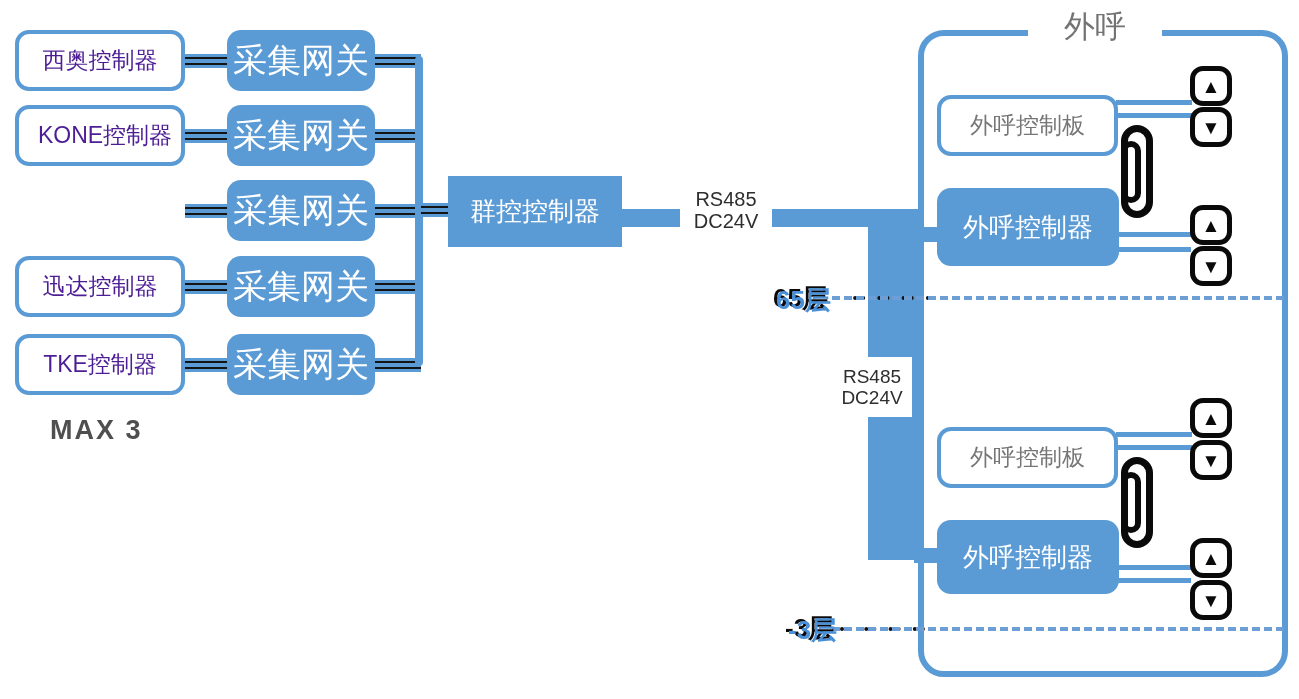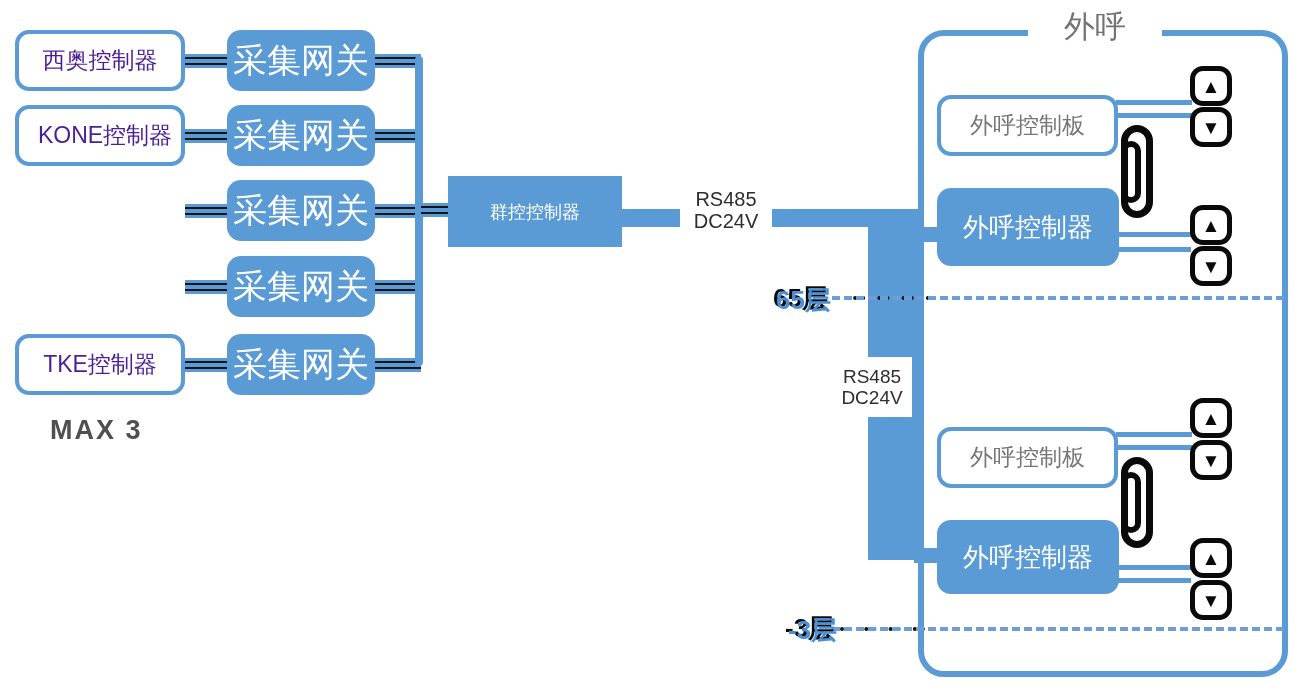--- a/index.html
+++ b/index.html
@@ -11,21 +11,21 @@
   .node-white {
     background:#fff; border:4px solid #5B9BD5; border-radius:14px;
     display:flex; align-items:center; justify-content:center;
     color:#4c1d95; font-size:23px; white-space:nowrap;
   }
   .node-blue {
     background:#5B9BD5; border-radius:14px;
     display:flex; align-items:center; justify-content:center;
     color:#ffffff; font-size:34px; white-space:nowrap;
   }
-  .node-blue-square { border-radius:0; font-size:18px; }
+  .node-blue-square { border-radius:0; font-size:26px; }
   .cable { background:#5B9BD5; height:14px; }
   .cable::before, .cable::after {
     content:""; position:absolute; left:0; right:0; height:2px; background:#141414;
   }
   .cable::before { top:3px; }
   .cable::after  { bottom:3px; }
   .bar  { background:#5B9BD5; }
   .line { background:#5B9BD5; height:5px; }
   .arrow-btn {
     width:42px; height:40px; background:#fff; border:5px solid #0a0a0a;
@@ -78,20 +78,23 @@
     <span>采集网关</span>
   </div>
   <div class="abs cable" style="left:375px; top:129px; width:46px;"></div>
 
   <div class="abs cable" style="left:185px; top:204px; width:42px;"></div>
   <div class="abs node-blue" style="left:227px; top:180px; width:148px; height:61px;">
     <span>采集网关</span>
   </div>
   <div class="abs cable" style="left:375px; top:204px; width:46px;"></div>
 
+  <div class="abs node-white" style="left:15px; top:256px; width:170px; height:61px;">
+    <span>迅达控制器</span>
+  </div>
   <div class="abs cable" style="left:185px; top:280px; width:42px;"></div>
   <div class="abs node-blue" style="left:227px; top:256px; width:148px; height:61px;">
     <span>采集网关</span>
   </div>
   <div class="abs cable" style="left:375px; top:280px; width:46px;"></div>
 
   <div class="abs node-white" style="left:15px; top:334px; width:170px; height:61px;">
     <span>TKE控制器</span>
   </div>
   <div class="abs cable" style="left:185px; top:358px; width:42px;"></div>

